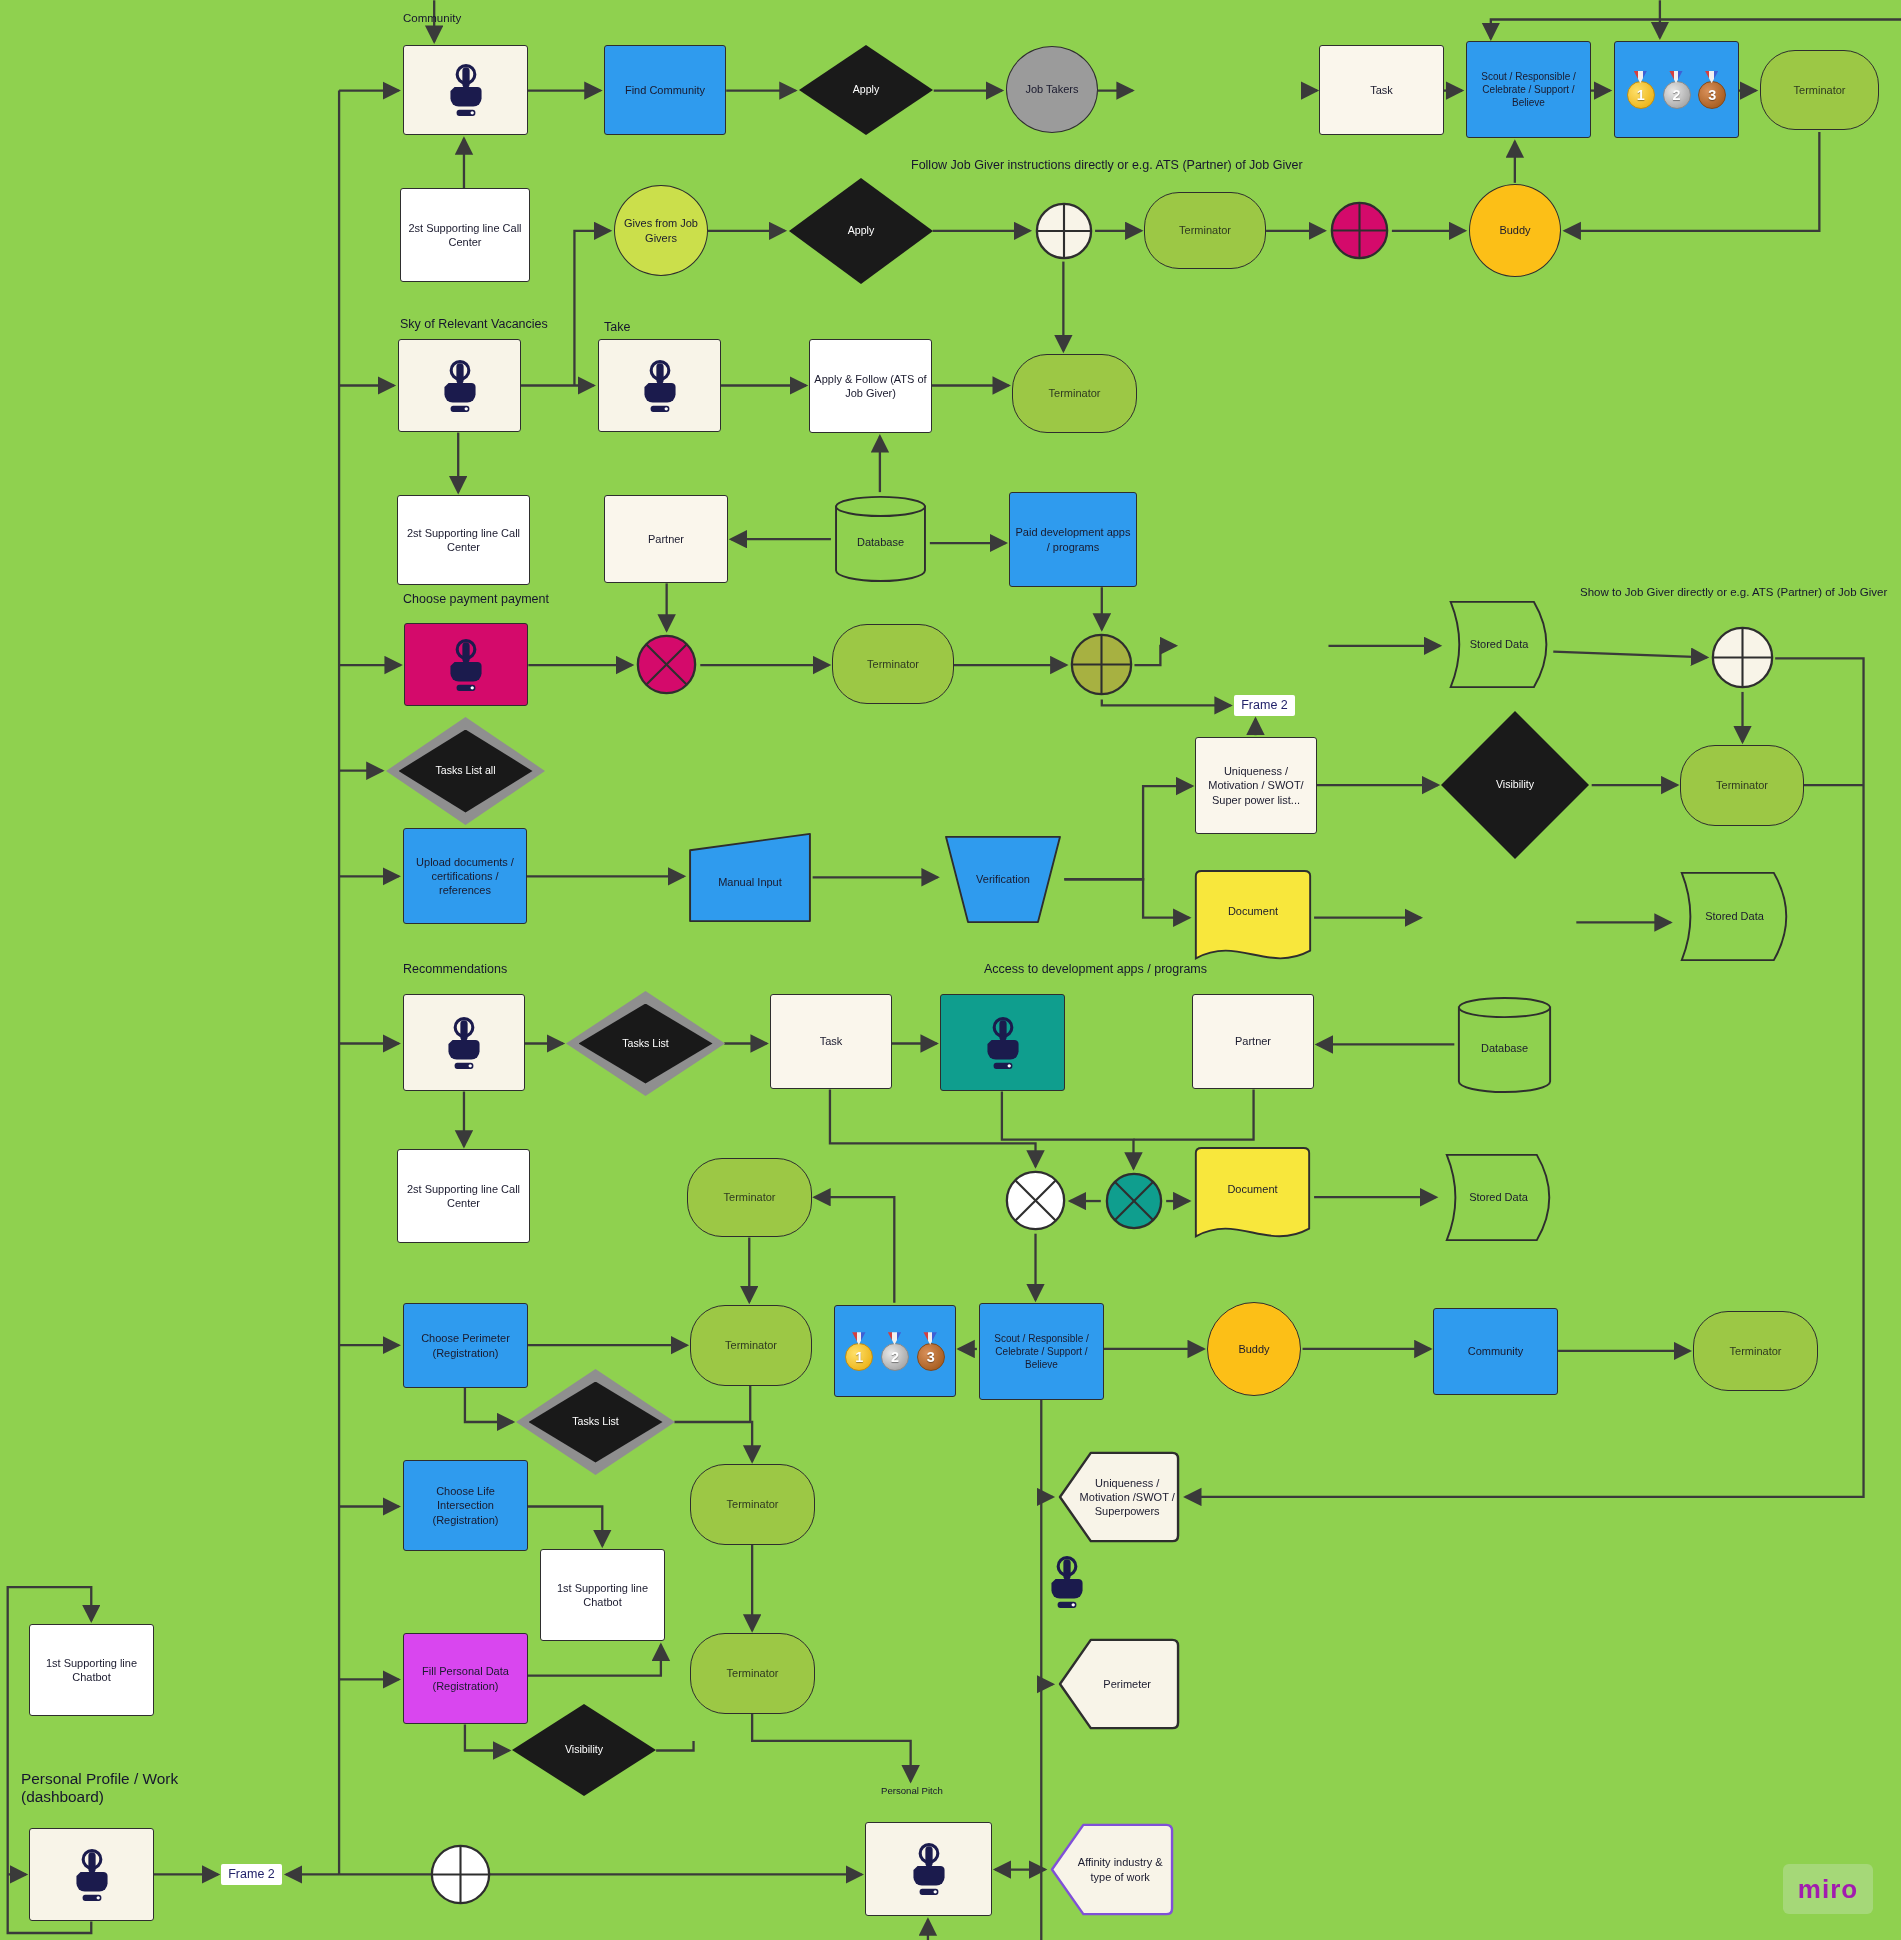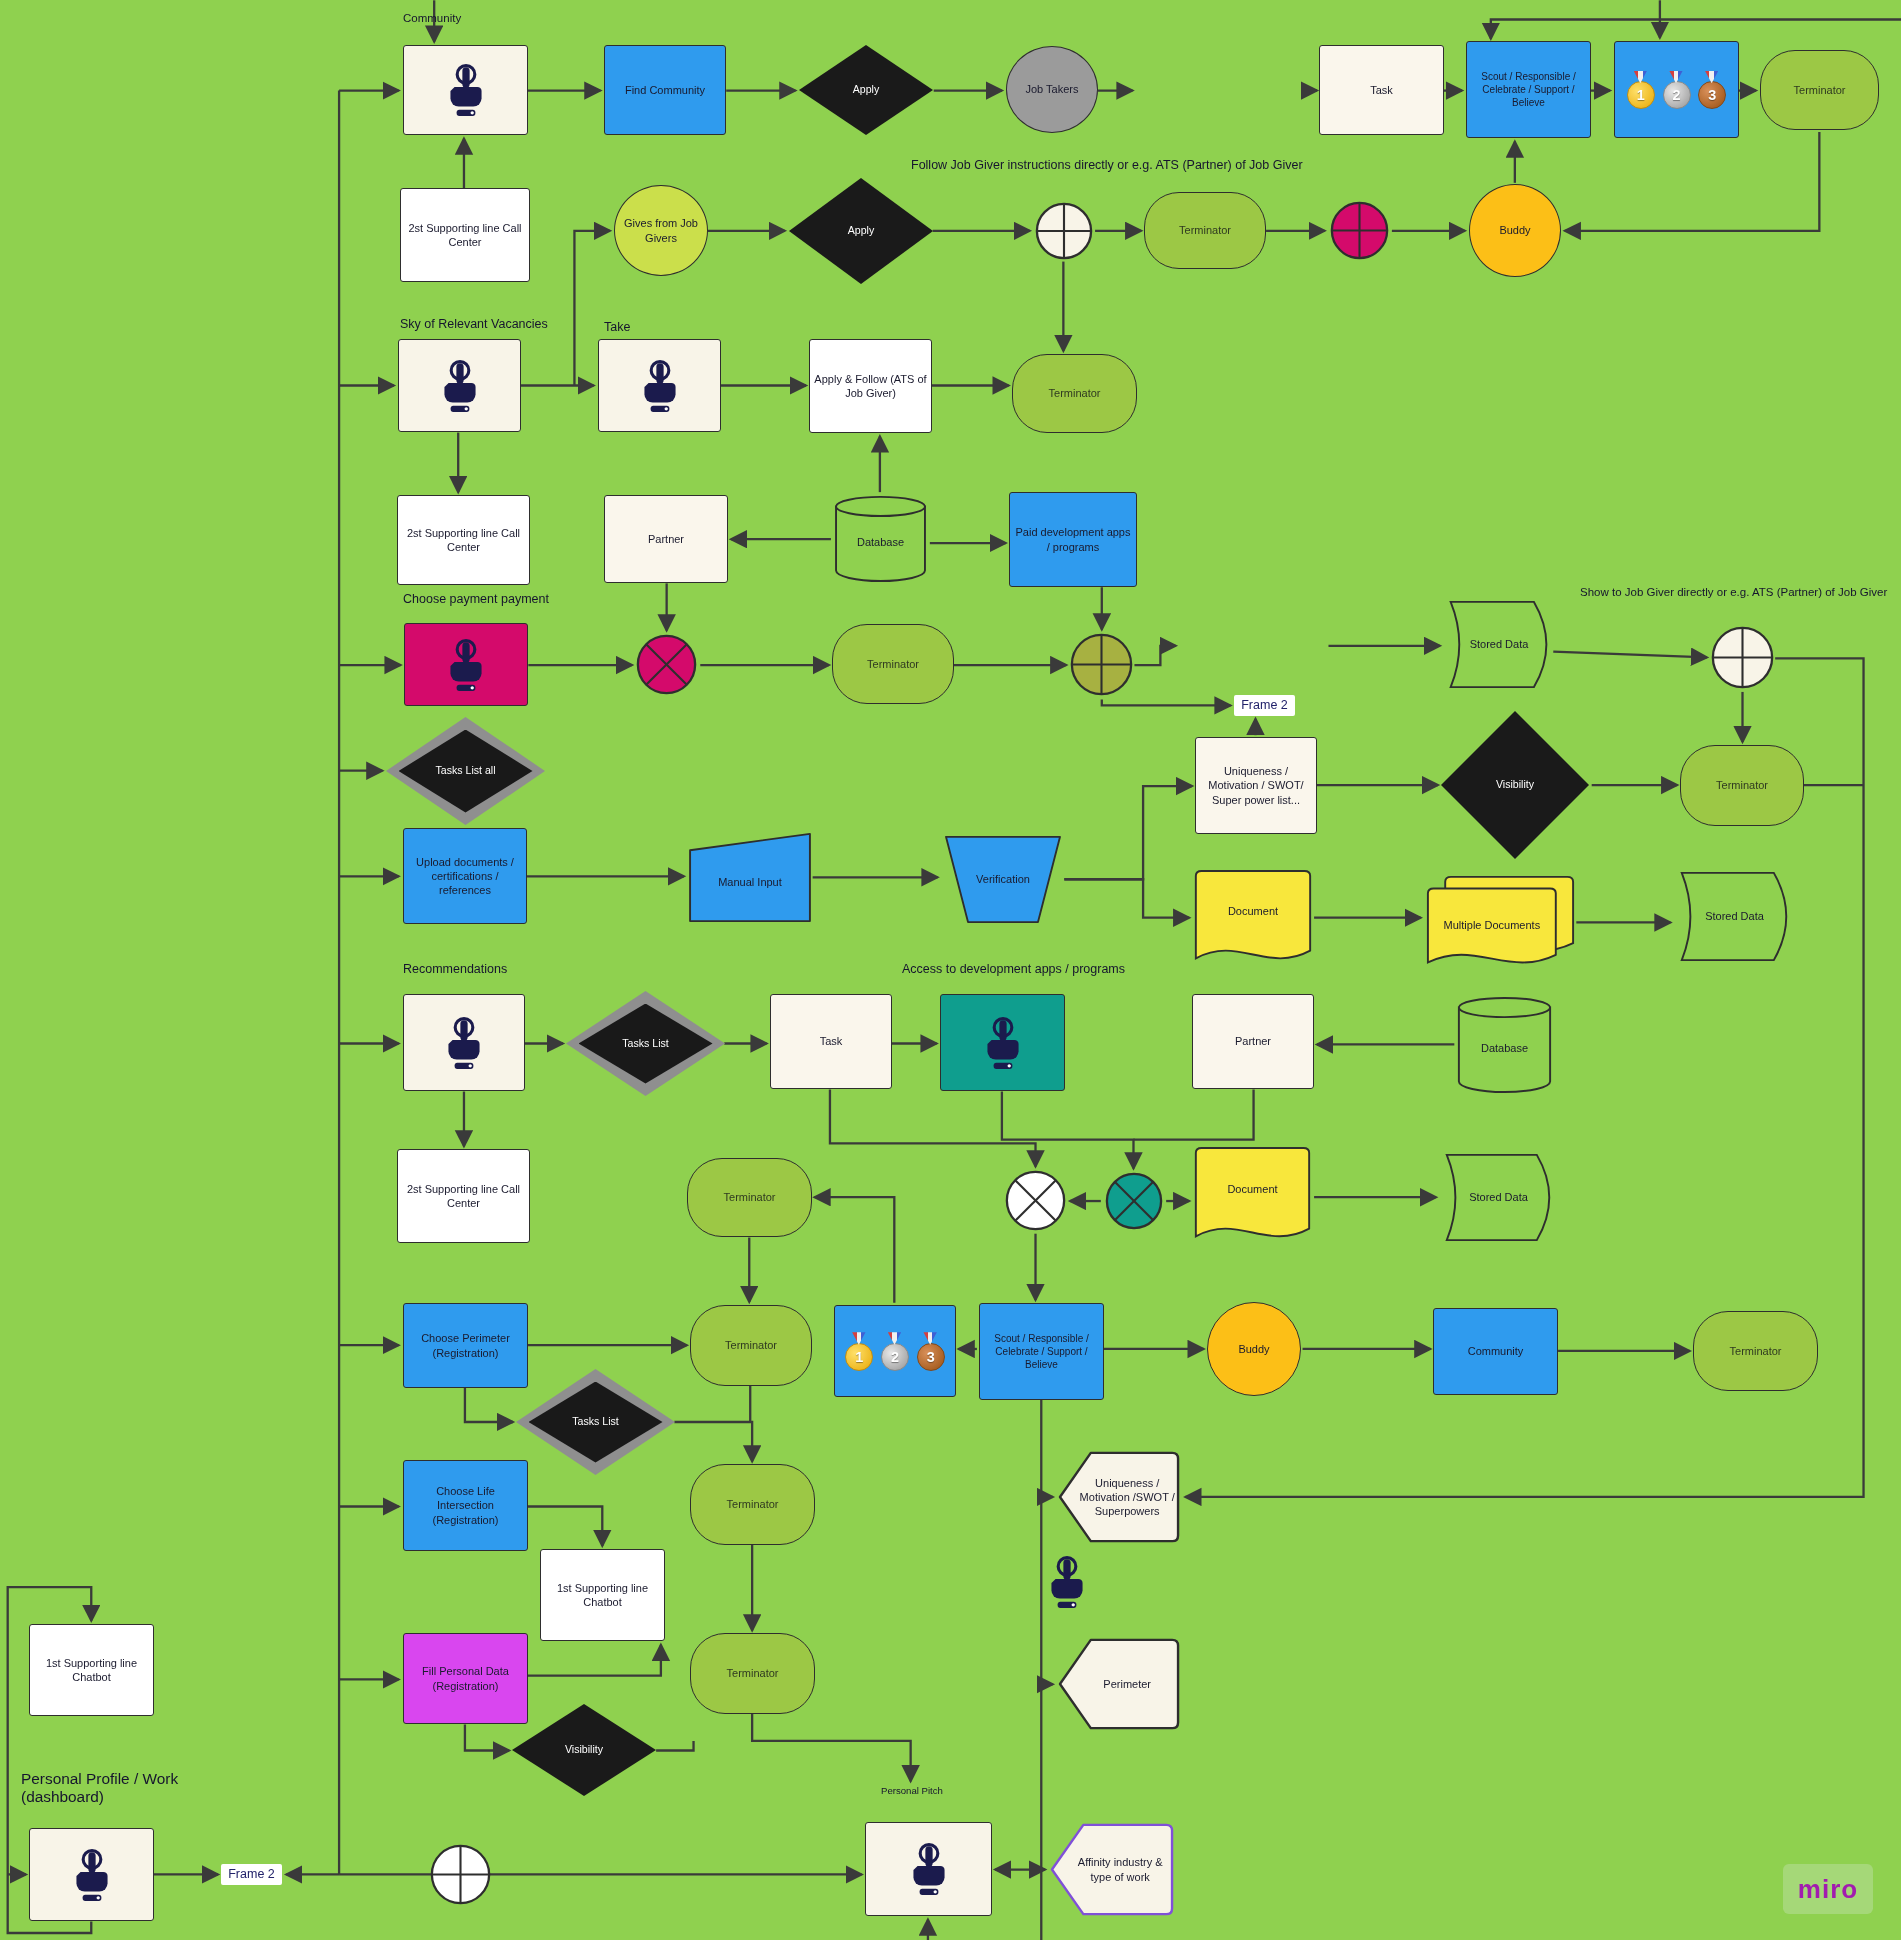--- a/index.html
+++ b/index.html
@@ -316,31 +316,20 @@
         <path d="M5 3 L 124 3 L 101 92 L 28 92 Z" fill="#2f9bee" stroke="#2e2e2e" stroke-width="2" stroke-linejoin="round"></path>
       </svg>
       <span class="lbl">Verification</span>
     </div>
     <div class="node" style="left: 1192px; top: 868px; width: 122px; height: 100px;">
       <svg class="svgshape" width="122" height="100" viewBox="0 0 127 104">
         <path d="M4 8 Q4 3 10 3 L 117 3 Q 123 3 123 8 L 123 86 C 78.74 110 48.26 70 4 94 Z" fill="#f8e73c" stroke="#2e2e2e" stroke-width="2"></path>
       </svg>
       <span class="lbl" style="bottom: 13.4px;">Document</span>
     </div>
-    <div class="node" style="left: 1424px; top: 874px; width: 153px; height: 100px;">
-      <svg class="svgshape" width="153" height="100" viewBox="0 0 159 104">
-        <g transform="translate(18,0)">
-          <path d="M4 8 Q4 3 10 3 L 131 3 Q 137 3 137 8 L 137 72 C 87.42 96 53.58 56 4 80 Z" fill="#f8e73c" stroke="#2e2e2e" stroke-width="2"></path>
-        </g>
-     <g transform="translate(0,12)">
-          <path d="M4 8 Q4 3 10 3 L 131 3 Q 137 3 137 8 L 137 72 C 87.42 96 53.58 56 4 80 Z" fill="#f8e73c" stroke="#2e2e2e" stroke-width="2"></path>
-        </g>
-      </svg>
-      <span class="lbl" style="top: 11.5px; right: 17.3px; bottom: 9.6px;">Multiple Documents</span>
-    </div>
     <div class="node" style="left: 1674px; top: 870px; width: 121px; height: 93px;">
       <svg class="svgshape" width="121" height="93" viewBox="0 0 126 97">
         <path d="M8 3 L 104 3 Q 130 48.5 104 94 L 8 94 Q 26 48.5 8 3 Z" fill="#8fd14f" stroke="#2e2e2e" stroke-width="2"></path>
       </svg>
       <span class="lbl">Stored Data</span>
     </div>
     <div class="node box click" style="left: 403px; top: 994px; width: 122px; height: 97px; background: rgb(248, 244, 232);">
       <svg width="44" height="56" viewBox="0 0 40 54">
  <circle cx="20" cy="12" r="8.5" fill="none" stroke="#1b1b4d" stroke-width="3"></circle>
  <rect x="16.5" y="5" width="7" height="20" rx="3.5" fill="#1b1b4d"></rect>
@@ -510,17 +499,17 @@
  <circle cx="26" cy="49" r="1.6" fill="#fff"></circle>
       </svg>
     </div>
     <span class="flabel" style="left: 403px; top: 11.5px; font-size: 11.5px; white-space: nowrap;">Community</span>
     <span class="flabel" style="left: 911px; top: 158px; font-size: 12.5px; white-space: nowrap;">Follow Job Giver instructions directly or e.g. ATS (Partner) of Job Giver</span>
     <span class="flabel" style="left: 400px; top: 317px; font-size: 12.5px; white-space: nowrap;">Sky of Relevant Vacancies</span>
     <span class="flabel" style="left: 604px; top: 320px; font-size: 12.5px; white-space: nowrap;">Take</span>
     <span class="flabel" style="left: 403px; top: 592px; font-size: 12.5px; white-space: nowrap;">Choose payment payment</span>
     <span class="flabel" style="left: 1580px; top: 586px; font-size: 11.5px; white-space: nowrap;">Show to Job Giver directly or e.g. ATS (Partner) of Job Giver</span>
     <span class="flabel" style="left: 403px; top: 962px; font-size: 12.5px; white-space: nowrap;">Recommendations</span>
-    <span class="flabel" style="left: 902px; top: 962px; font-size: 12.5px; white-space: nowrap;">Access to development apps / programs</span>
+    <span class="flabel" style="left: 984px; top: 962px; font-size: 12.5px; white-space: nowrap;">Access to development apps / programs</span>
     <span class="flabel" style="left: 881px; top: 1785px; font-size: 9.6px; white-space: nowrap;">Personal Pitch</span>
     <span class="flabel" style="left: 21px; top: 1770px; font-size: 15.4px; width: 211px;">Personal Profile / Work (dashboard)</span>
   </div>
 
 
 </body></html>

